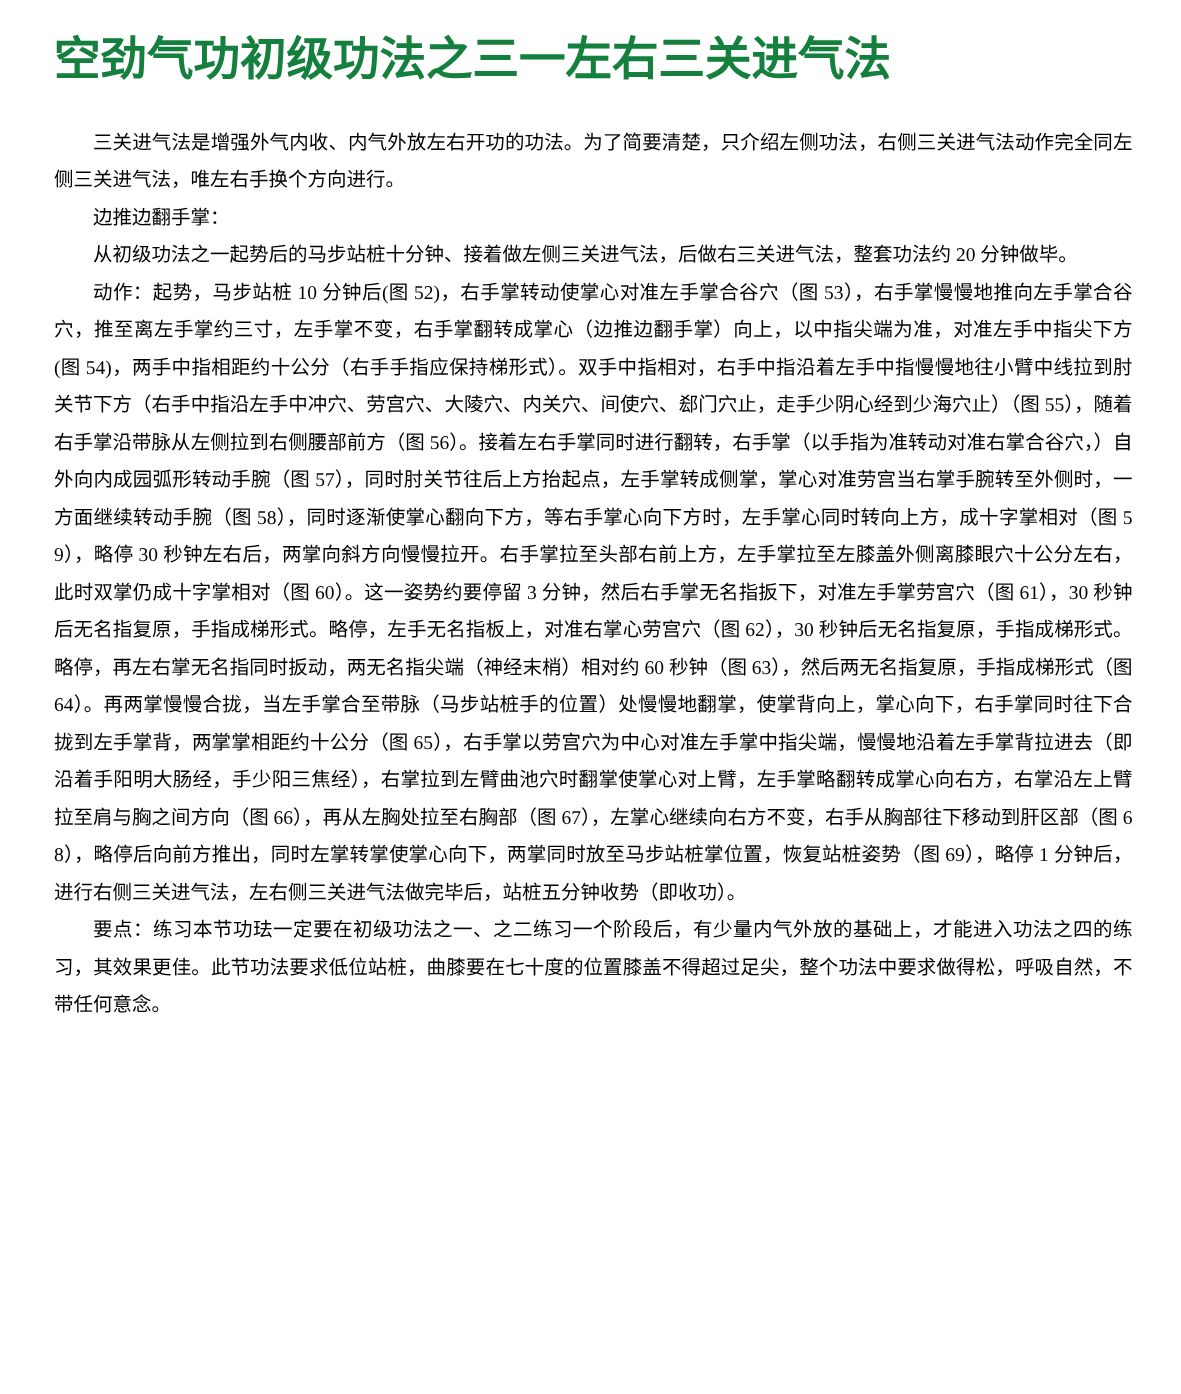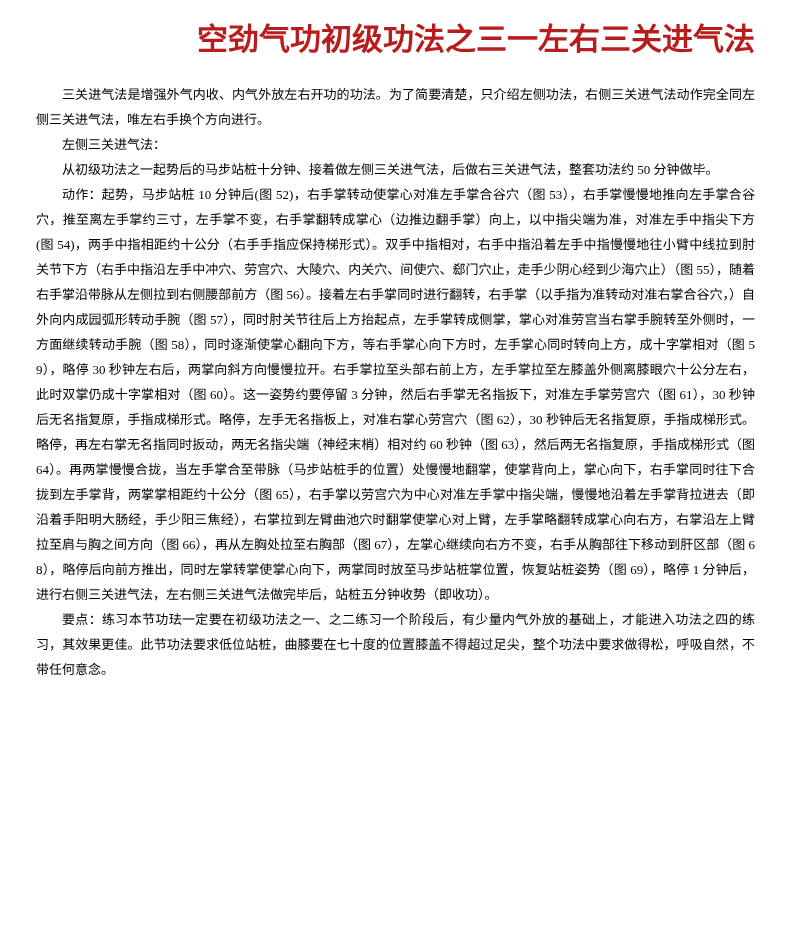--- a/index.html
+++ b/index.html
@@ -12,25 +12,25 @@
     min-height: 929px;
     box-sizing: border-box;
     background: #ffffff;
     color: #000000;
     padding: 12px 32px 24px 36px;
     font-family: "Liberation Serif", "DejaVu Serif", serif;
   }
   .doc-title {
     font-size: 31px;
     font-weight: bold;
-    text-align: right;
+    text-align: left;
     margin: 10px 0 24px 0;
     line-height: 1.15;
     letter-spacing: 0px;
-    color: #b91c1c;
+    color: #15803d;
   }
   .doc-body p {
     font-size: 13px;
     line-height: 25px;
     margin: 0;
     text-align: justify;
     color: #000000;
     word-break: break-all;
   }
   .doc-body p.indent {
@@ -38,19 +38,19 @@
   }
 </style>
 </head>
 <body>
 
 <div class="page">
   <h1 class="doc-title">空劲气功初级功法之三一左右三关进气法</h1>
 
   <div class="doc-body">
     <p class="indent">三关进气法是增强外气内收、内气外放左右开功的功法。为了简要清楚，只介绍左侧功法，右侧三关进气法动作完全同左侧三关进气法，唯左右手换个方向进行。</p>
-    <p class="indent">左侧三关进气法：</p>
-    <p class="indent">从初级功法之一起势后的马步站桩十分钟、接着做左侧三关进气法，后做右三关进气法，整套功法约 50 分钟做毕。</p>
+    <p class="indent">边推边翻手掌：</p>
+    <p class="indent">从初级功法之一起势后的马步站桩十分钟、接着做左侧三关进气法，后做右三关进气法，整套功法约 20 分钟做毕。</p>
     <p class="indent">动作：起势，马步站桩 10 分钟后(图 52)，右手掌转动使掌心对准左手掌合谷穴（图 53），右手掌慢慢地推向左手掌合谷穴，推至离左手掌约三寸，左手掌不变，右手掌翻转成掌心（边推边翻手掌）向上，以中指尖端为准，对准左手中指尖下方(图 54)，两手中指相距约十公分（右手手指应保持梯形式）。双手中指相对，右手中指沿着左手中指慢慢地往小臂中线拉到肘关节下方（右手中指沿左手中冲穴、劳宫穴、大陵穴、内关穴、间使穴、郄门穴止，走手少阴心经到少海穴止）（图 55），随着右手掌沿带脉从左侧拉到右侧腰部前方（图 56）。接着左右手掌同时进行翻转，右手掌（以手指为准转动对准右掌合谷穴，）自外向内成园弧形转动手腕（图 57），同时肘关节往后上方抬起点，左手掌转成侧掌，掌心对准劳宫当右掌手腕转至外侧时，一方面继续转动手腕（图 58），同时逐渐使掌心翻向下方，等右手掌心向下方时，左手掌心同时转向上方，成十字掌相对（图 59），略停 30 秒钟左右后，两掌向斜方向慢慢拉开。右手掌拉至头部右前上方，左手掌拉至左膝盖外侧离膝眼穴十公分左右，此时双掌仍成十字掌相对（图 60）。这一姿势约要停留 3 分钟，然后右手掌无名指扳下，对准左手掌劳宫穴（图 61），30 秒钟后无名指复原，手指成梯形式。略停，左手无名指板上，对准右掌心劳宫穴（图 62），30 秒钟后无名指复原，手指成梯形式。略停，再左右掌无名指同时扳动，两无名指尖端（神经末梢）相对约 60 秒钟（图 63），然后两无名指复原，手指成梯形式（图 64）。再两掌慢慢合拢，当左手掌合至带脉（马步站桩手的位置）处慢慢地翻掌，使掌背向上，掌心向下，右手掌同时往下合拢到左手掌背，两掌掌相距约十公分（图 65），右手掌以劳宫穴为中心对准左手掌中指尖端，慢慢地沿着左手掌背拉进去（即沿着手阳明大肠经，手少阳三焦经），右掌拉到左臂曲池穴时翻掌使掌心对上臂，左手掌略翻转成掌心向右方，右掌沿左上臂拉至肩与胸之间方向（图 66），再从左胸处拉至右胸部（图 67），左掌心继续向右方不变，右手从胸部往下移动到肝区部（图 68），略停后向前方推出，同时左掌转掌使掌心向下，两掌同时放至马步站桩掌位置，恢复站桩姿势（图 69），略停 1 分钟后，进行右侧三关进气法，左右侧三关进气法做完毕后，站桩五分钟收势（即收功）。</p>
     <p class="indent">要点：练习本节功珐一定要在初级功法之一、之二练习一个阶段后，有少量内气外放的基础上，才能进入功法之四的练习，其效果更佳。此节功法要求低位站桩，曲膝要在七十度的位置膝盖不得超过足尖，整个功法中要求做得松，呼吸自然，不带任何意念。</p>
 
   </div>
 </div>
 
 </body></html>

